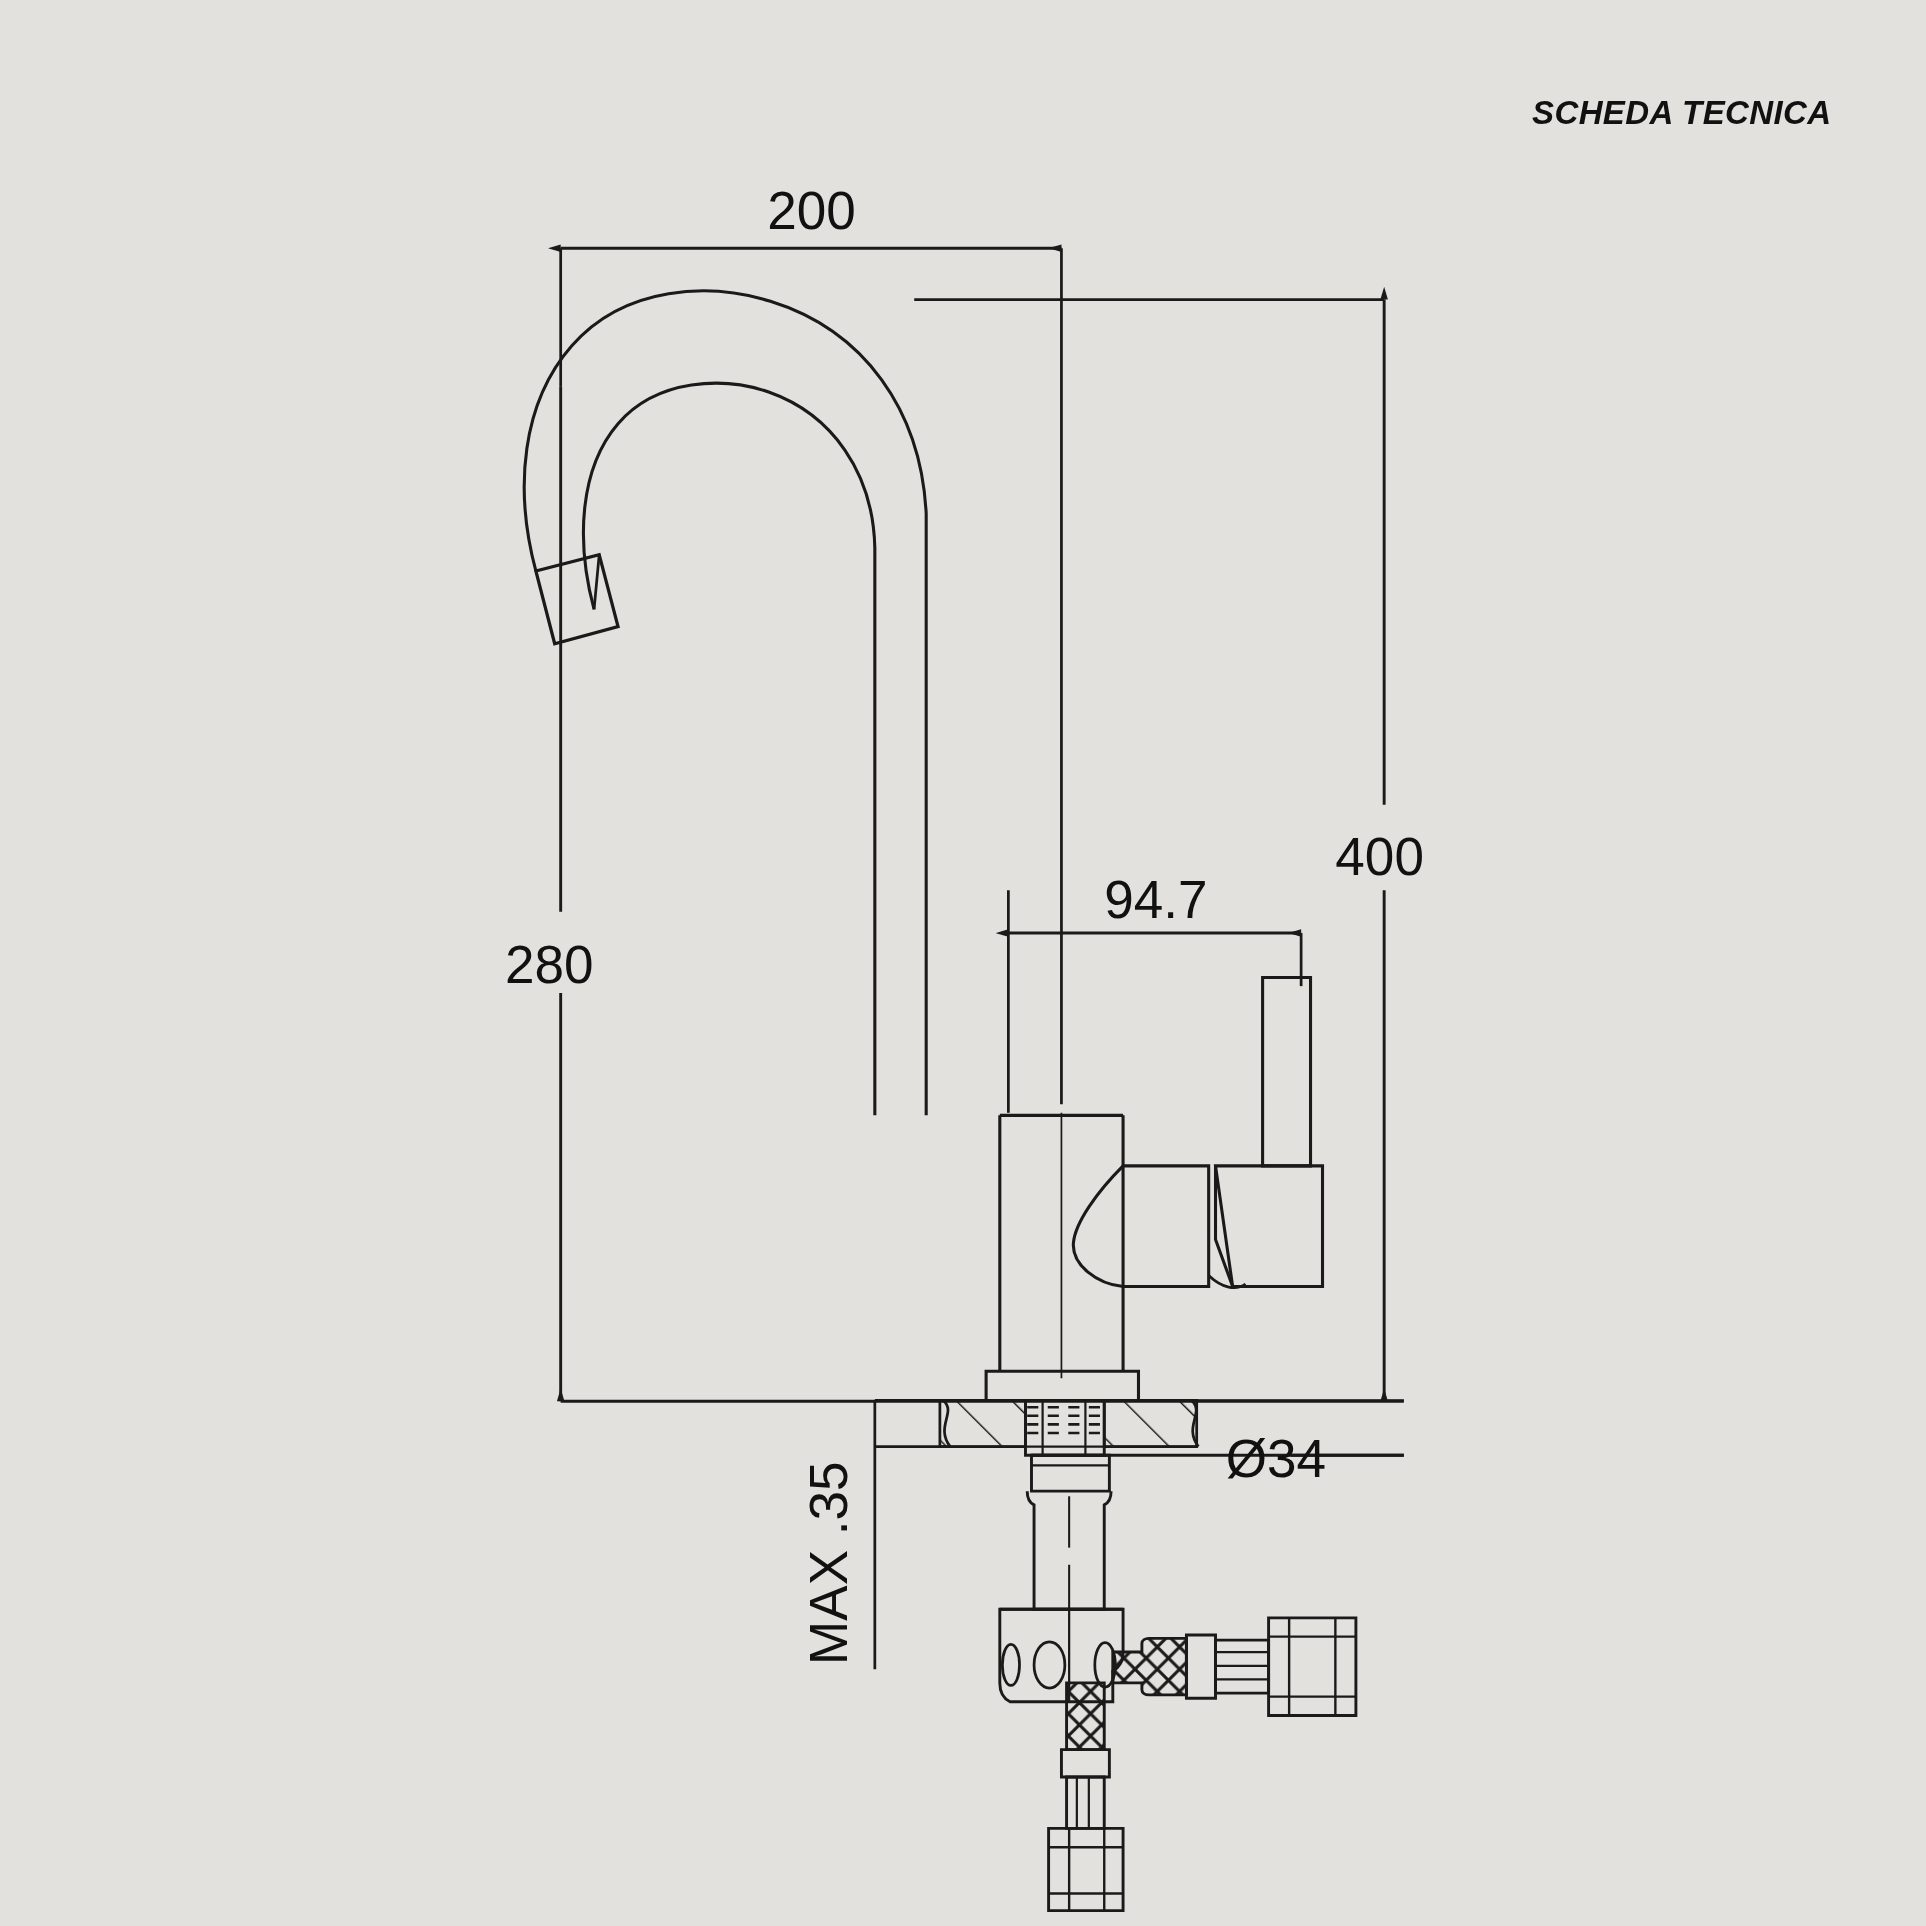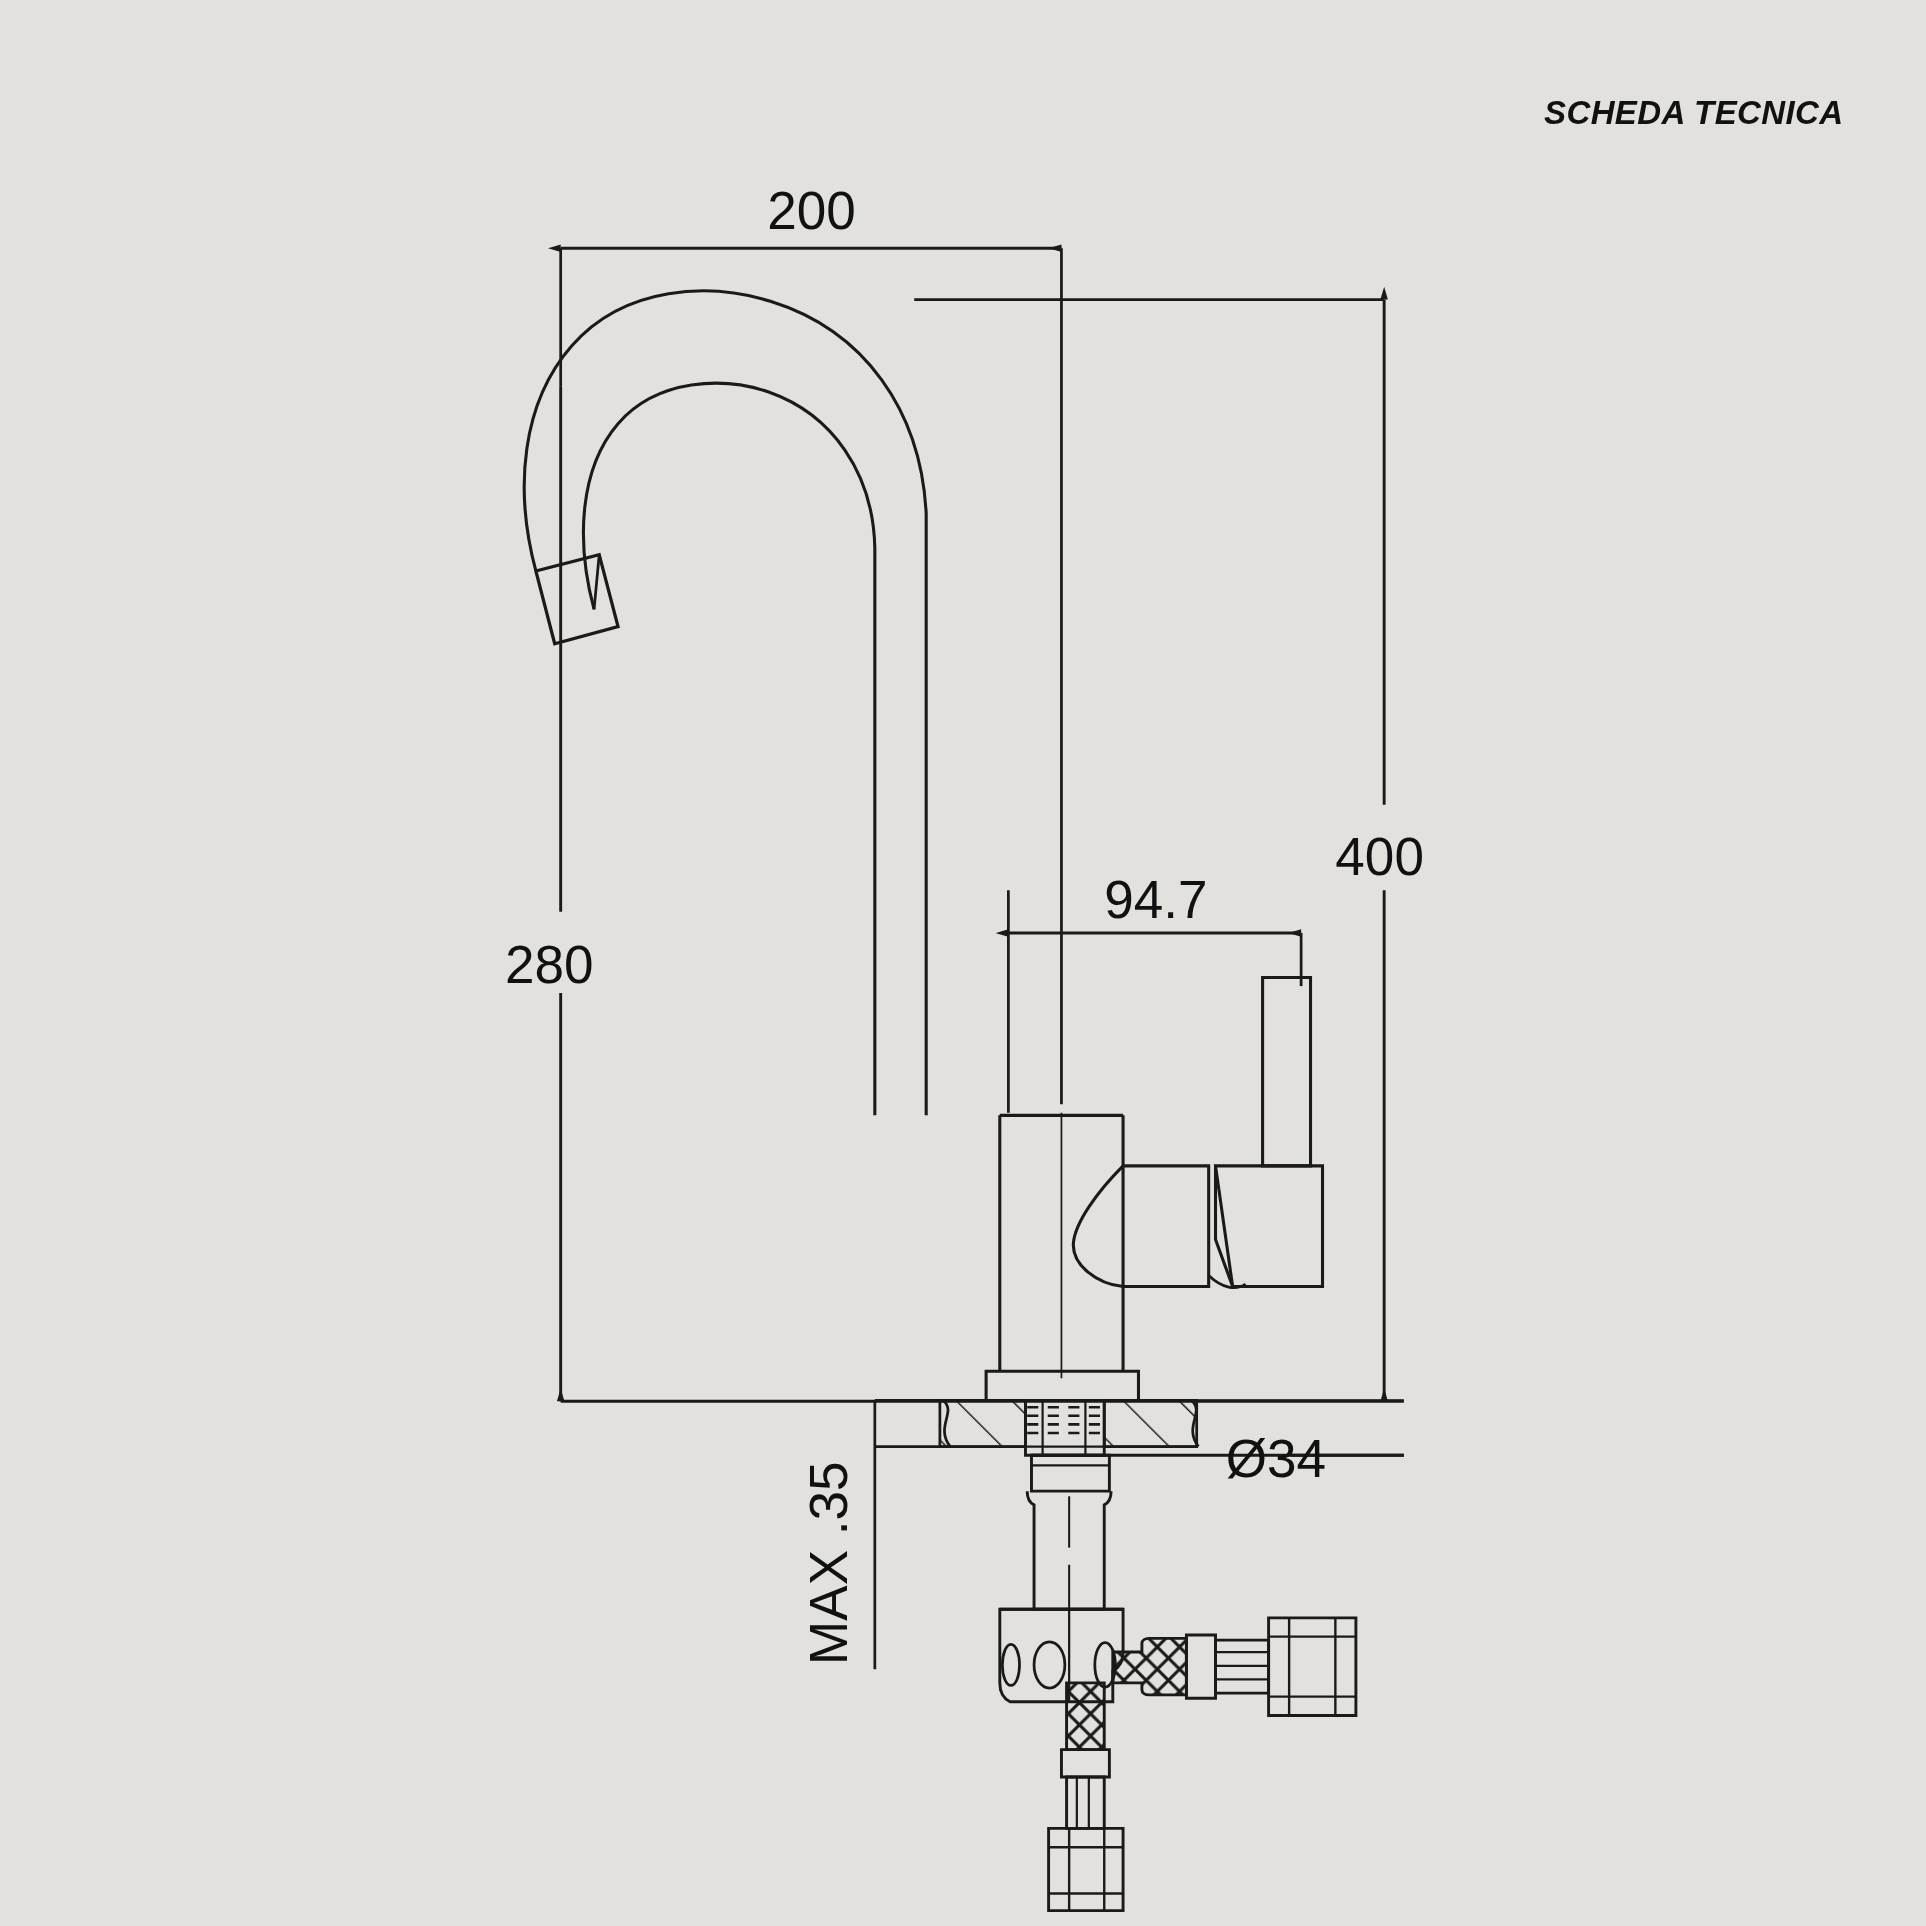--- a/index.html
+++ b/index.html
@@ -39,21 +39,20 @@
   }
   #title-part {
     left: 156px;
     top: 120px;
     font-size: 33px;
   }
   #title-sheet {
     left: 1532px;
     top: 94px;
     font-size: 33px;
-    margin-left: 12px;
   }
 </style>
 </head>
 <body>
 
 <div id="sheet">
 
   <svg id="drawing" viewBox="0 0 2250 2250">
     <defs>
       <marker id="arrR" markerWidth="16" markerHeight="12" refX="15" refY="6" orient="auto" markerUnits="userSpaceOnUse">

